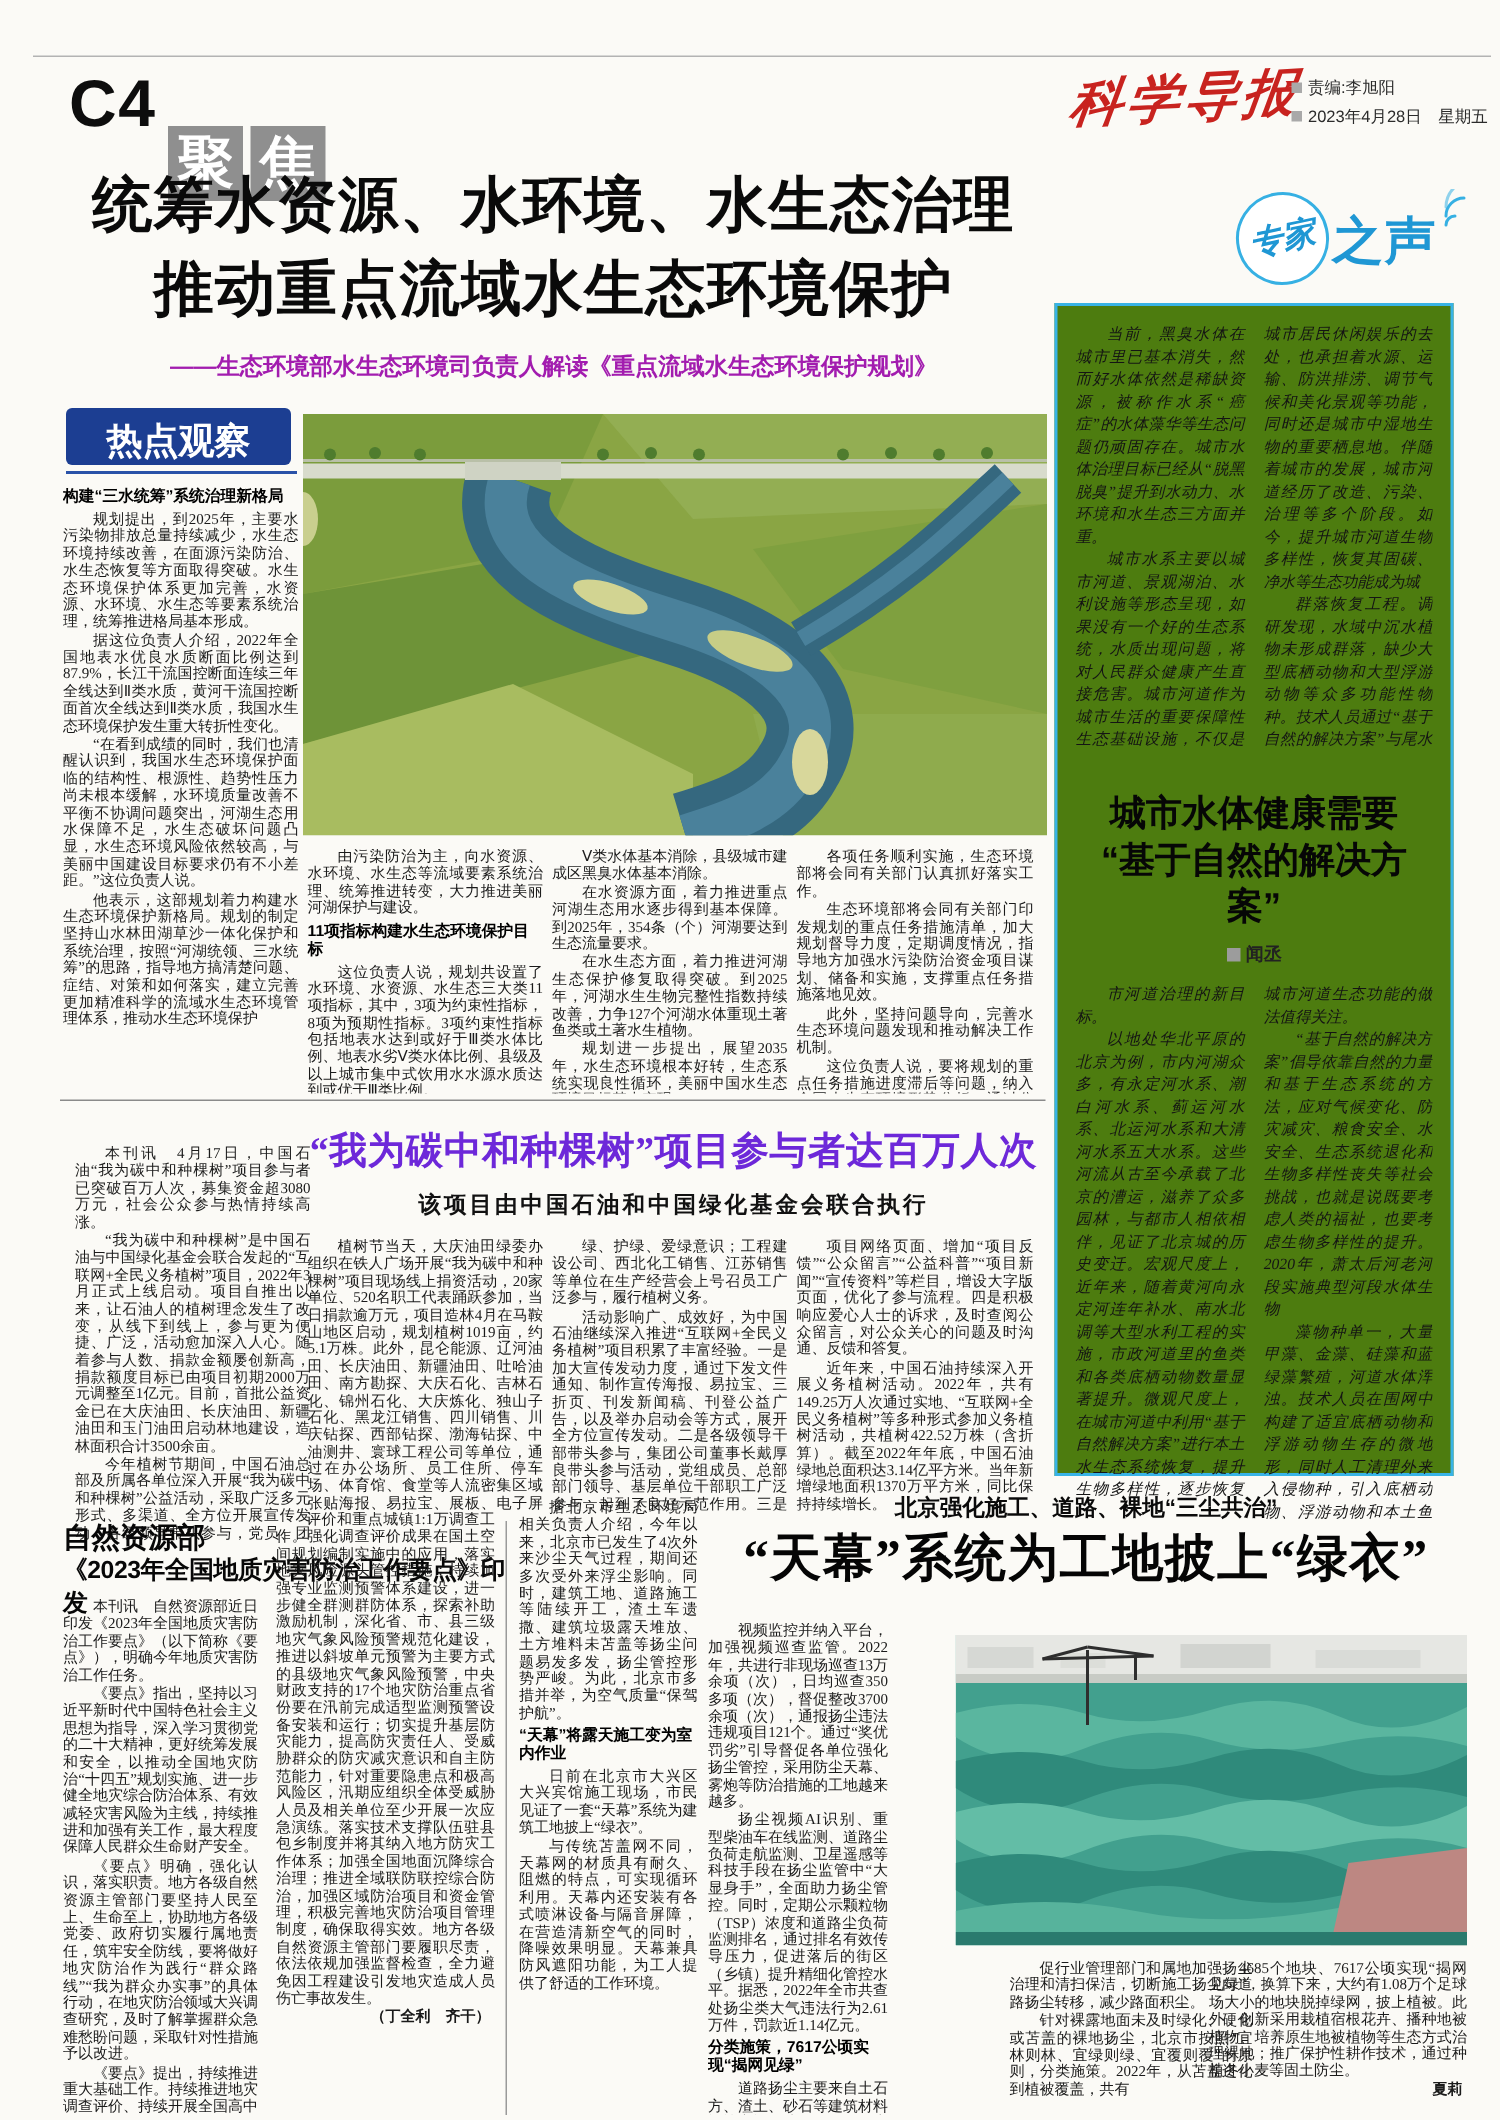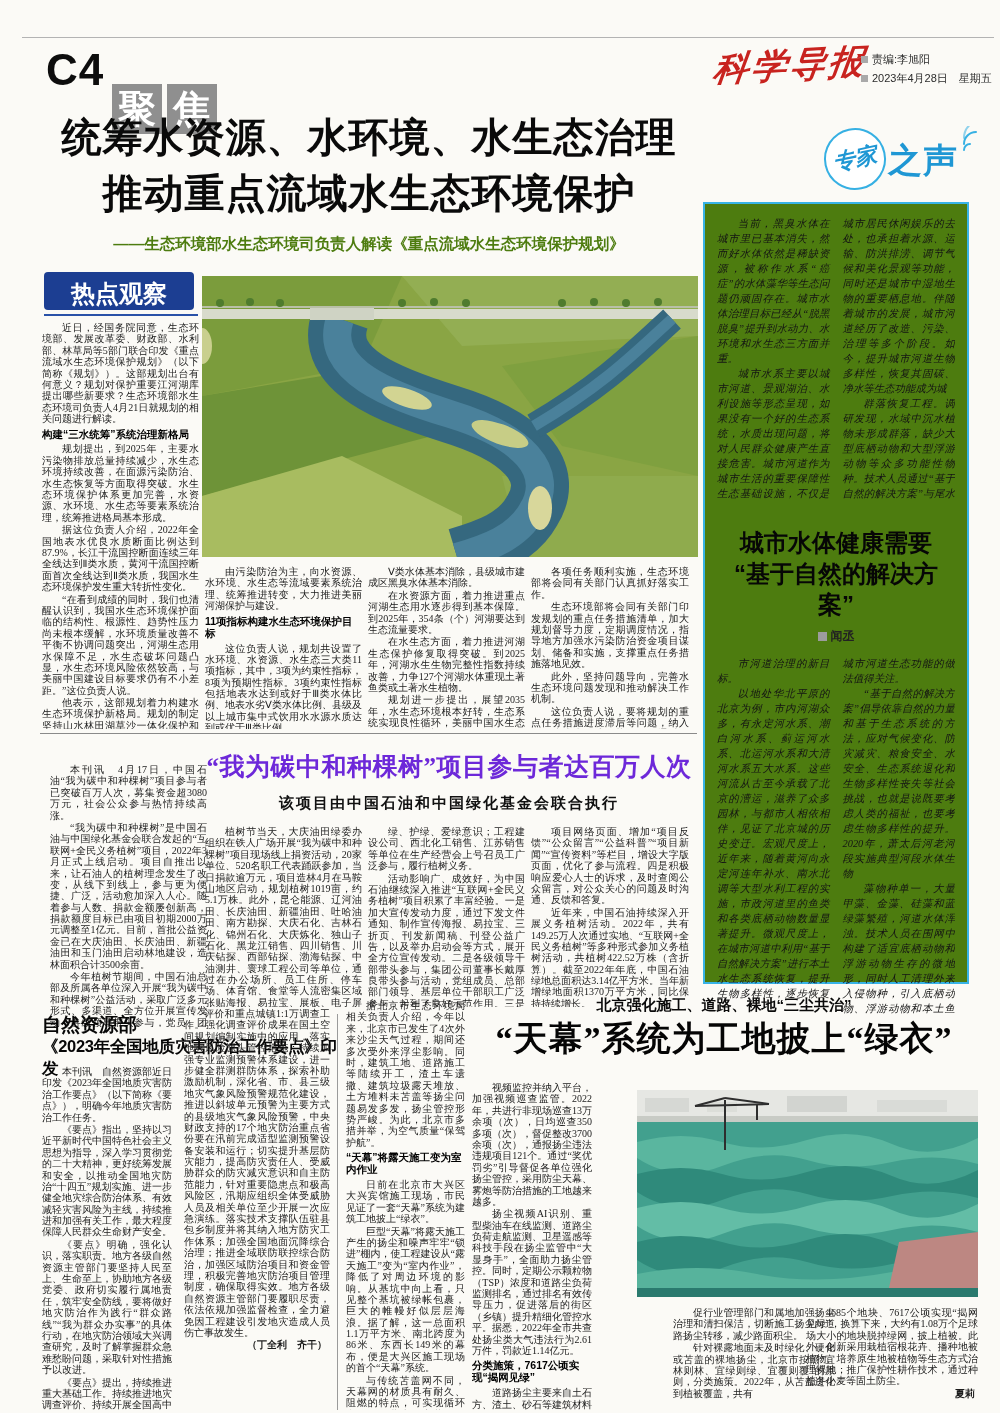--- a/index.html
+++ b/index.html
@@ -17,21 +17,21 @@
     font:bold 38px/50px "Liberation Sans",sans-serif;text-align:center;}
   .masthead{position:absolute;left:714px;top:44px;color:#c8231f;
     font:bold italic 35px/44px "Liberation Serif",serif;letter-spacing:3px;
     transform:skewX(-10deg) rotate(-3deg);}
   .hdr-meta{position:absolute;left:846px;top:50px;font:11px/19px "Liberation Sans",sans-serif;color:#2b2b2b;padding-left:15px;}
   .hdr-meta .sq{display:inline-block;width:7px;height:7px;background:#a9a9a9;margin-right:4px;}
   
   .lead-h{position:absolute;left:40px;width:658px;text-align:center;
     font-family:"Liberation Sans",sans-serif;font-weight:900;font-size:40px;line-height:50px;color:#0a0a0a;letter-spacing:1px;}
   .lead-deck{position:absolute;left:40px;top:234px;width:658px;text-align:center;
-    font-family:"Liberation Sans",sans-serif;font-weight:600;font-size:15.5px;color:#4d7c0f;}
+    font-family:"Liberation Sans",sans-serif;font-weight:600;font-size:15.5px;color:#a21caf;}
   
   .hot-badge{position:absolute;left:44px;top:272px;width:150px;height:38px;background:#1c3e92;border-radius:4px;
     color:#fff;display:flex;align-items:center;justify-content:center;gap:6px;
     font-family:"Liberation Sans",sans-serif;font-weight:bold;font-size:24px;flex-direction:column;}
   .hot-badge .dot{width:13px;height:13px;border-radius:50%;background:#fff;}
   .hot-underline{position:absolute;left:44px;top:314px;width:154px;height:2px;background:#2a52a8;}
   
   .news-col{position:absolute;overflow:hidden;font-size:10px;line-height:1.14;color:#1a1a1a;}
   .news-col p.para{margin:0 0 1px 0;text-indent:2em;text-align:justify;}
   .news-col h4.col-head{margin:4px 0 3px 0;font-family:"Liberation Sans",sans-serif;font-size:10.5px;font-weight:bold;text-indent:0;color:#000;}
@@ -90,21 +90,20 @@
 <div class="lead-h" style="top:168px;">推动重点流域水生态环境保护</div>
 <div class="lead-deck">——生态环境部水生态环境司负责人解读《重点流域水生态环境保护规划》</div>
 
 <div class="hot-badge">
   <span class="dot"></span>
   <span>热点观察</span>
 </div>
 <div class="hot-underline"></div>
 
 <div class="news-col" style="left:42px;top:322px;width:157px;height:407px;">
-    <p class="para">近日，经国务院同意，生态环境部、发展改革委、财政部、水利部、林草局等5部门联合印发《重点流域水生态环境保护规划》（以下简称《规划》）。这部规划出台有何意义？规划对保护重要江河湖库提出哪些新要求？生态环境部水生态环境司负责人4月21日就规划的相关问题进行解读。</p>
     <h4 class="col-head">构建“三水统筹”系统治理新格局</h4>
     <p class="para">规划提出，到2025年，主要水污染物排放总量持续减少，水生态环境持续改善，在面源污染防治、水生态恢复等方面取得突破。水生态环境保护体系更加完善，水资源、水环境、水生态等要素系统治理，统筹推进格局基本形成。</p>
     <p class="para">据这位负责人介绍，2022年全国地表水优良水质断面比例达到87.9%，长江干流国控断面连续三年全线达到Ⅱ类水质，黄河干流国控断面首次全线达到Ⅱ类水质，我国水生态环境保护发生重大转折性变化。</p>
     <p class="para">“在看到成绩的同时，我们也清醒认识到，我国水生态环境保护面临的结构性、根源性、趋势性压力尚未根本缓解，水环境质量改善不平衡不协调问题突出，河湖生态用水保障不足，水生态破坏问题凸显，水生态环境风险依然较高，与美丽中国建设目标要求仍有不小差距。”这位负责人说。</p>
     <p class="para">他表示，这部规划着力构建水生态环境保护新格局。规划的制定坚持山水林田湖草沙一体化保护和系统治理，按照“河湖统领、三水统筹”的思路，指导地方搞清楚问题、症结、对策和如何落实，建立完善更加精准科学的流域水生态环境管理体系，推动水生态环境保护</p>
   </div>
 
 <div class="photo" style="left:202px;top:276px;width:496px;height:281px;">
   <svg width="496" height="281" viewBox="0 0 496 281">
     <rect width="496" height="281" fill="#8aa544"></rect>
@@ -237,21 +236,20 @@
 </div>
 
 <div class="vline" style="left:337px;top:1014px;height:396px;"></div>
 
 <div class="sky-kicker">北京强化施工、道路、裸地“三尘共治”</div>
 <div class="sky-title">“天幕”系统为工地披上“绿衣”</div>
 <div class="news-col" style="left:346px;top:1000px;width:119px;height:410px;">
     <p class="para">据北京市生态环境局相关负责人介绍，今年以来，北京市已发生了4次外来沙尘天气过程，期间还多次受外来浮尘影响。同时，建筑工地、道路施工等陆续开工，渣土车遗撒、建筑垃圾露天堆放、土方堆料未苫盖等扬尘问题易发多发，扬尘管控形势严峻。为此，北京市多措并举，为空气质量“保驾护航”。</p>
     <h4 class="col-head">“天幕”将露天施工变为室内作业</h4>
     <p class="para">日前在北京市大兴区大兴宾馆施工现场，市民见证了一套“天幕”系统为建筑工地披上“绿衣”。</p>
-    <p class="para">巨型“天幕”将露天施工产生的扬尘和噪声牢牢“锁进”棚内，使工程建设从“露天施工”变为“室内作业”，降低了对周边环境的影响。从基坑中向上看，只见整个基坑被绿帐包裹，巨大的帷幔好似层层海浪。据了解，这一总面积1.1万平方米、南北跨度为86米、东西长149米的幕布，便是大兴区施工现场的首个“天幕”系统。</p>
     <p class="para">与传统苫盖网不同，天幕网的材质具有耐久、阻燃的特点，可实现循环利用。天幕内还安装有各式喷淋设备与隔音屏障，在营造清新空气的同时，降噪效果明显。天幕兼具防风遮阳功能，为工人提供了舒适的工作环境。</p>
   </div>
 <div class="news-col" style="left:472px;top:1082px;width:120px;height:328px;">
     <p class="para">视频监控并纳入平台，加强视频巡查监管。2022年，共进行非现场巡查13万余项（次），日均巡查350多项（次），督促整改3700余项（次），通报扬尘违法违规项目121个。通过“奖优罚劣”引导督促各单位强化扬尘管控，采用防尘天幕、雾炮等防治措施的工地越来越多。</p>
     <p class="para">扬尘视频AI识别、重型柴油车在线监测、道路尘负荷走航监测、卫星遥感等科技手段在扬尘监管中“大显身手”，全面助力扬尘管控。同时，定期公示颗粒物（TSP）浓度和道路尘负荷监测排名，通过排名有效传导压力，促进落后的街区（乡镇）提升精细化管控水平。据悉，2022年全市共查处扬尘类大气违法行为2.61万件，罚款近1.14亿元。</p>
     <h4 class="col-head">分类施策，7617公顷实现“揭网见绿”</h4>
     <p class="para">道路扬尘主要来自土石方、渣土、砂石等建筑材料运输车辆的遗撒，在路面上被反复碾压、扰动，是北京扬尘的另一主要来源。为解决这一问题，北京对全市范围内1.8万条城市道路实行分级管理，“冲扫洗收”新工艺作业覆盖率至95%；有2412条背街小巷实现100%机械化作业；每月对全市平原地区1900余条道路、550多个工地（场站）出入口两侧100米范围进行道路尘负荷监测，督</p>
   </div>
 
 <div class="photo" style="left:637px;top:1090px;width:341px;height:207px;">

